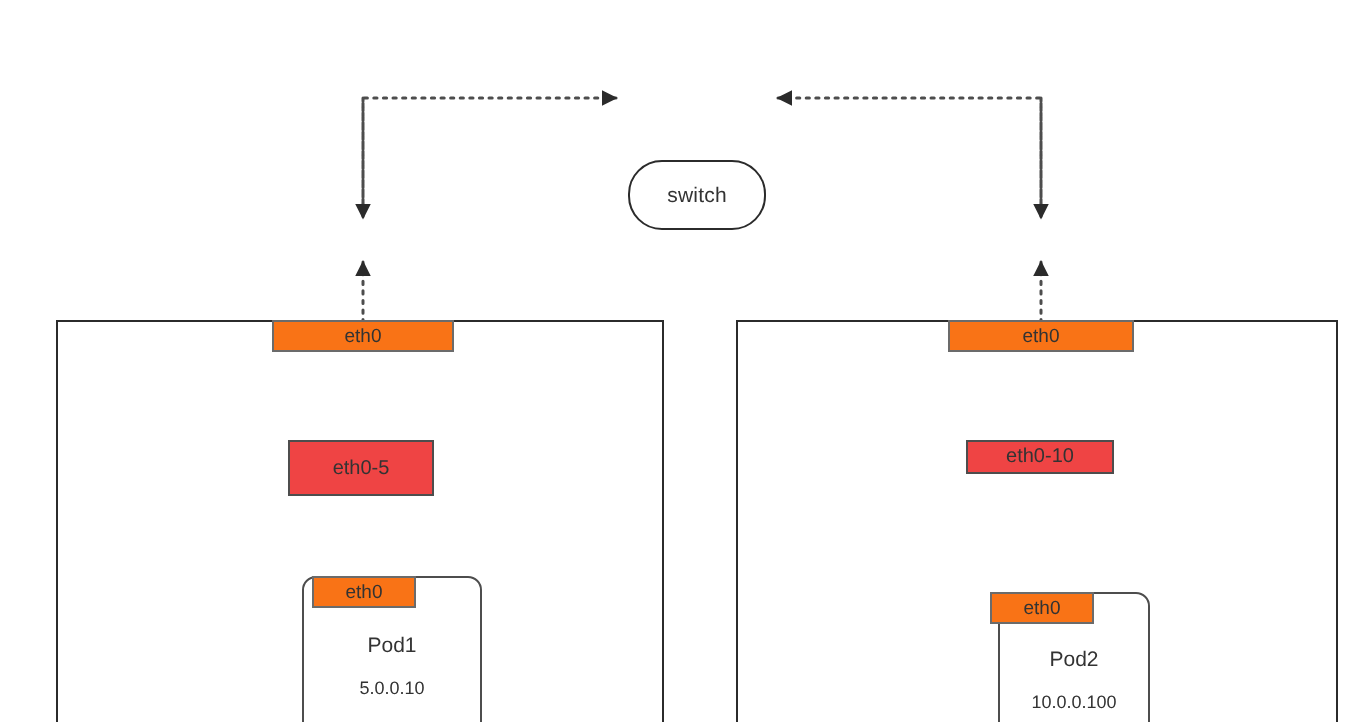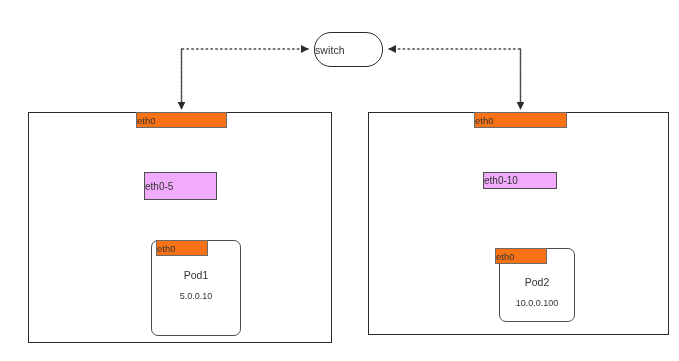--- a/index.html
+++ b/index.html
@@ -26,23 +26,25 @@
     height: 361px;
     pointer-events: none;
   }
 
   .node {
     position: absolute;
     box-sizing: border-box;
     background: #ffffff;
     display: flex;
     align-items: center;
+    justify-content: center;
     color: #333333;
     text-align: center;
     white-space: nowrap;
+    margin-top: 48px;
   }
 
   
   .host {
     border: 1.4px solid #2b2b2b;
     background: #ffffff;
     display: block;
   }
 
   
@@ -80,21 +82,21 @@
   
   .iface {
     border: 1.2px solid #6b6b6b;
     background: #f97316;
     font-size: 9.5px;
     color: #333333;
     z-index: 5;
   }
   .iface-mid {
     border: 1.2px solid #4d4d4d;
-    background: #f0abfc;
+    background: #ef4444;
     font-size: 10px;
     color: #333333;
     z-index: 5;
   }
 </style>
 </head>
 <body>
 
 <div id="diagram">
 

